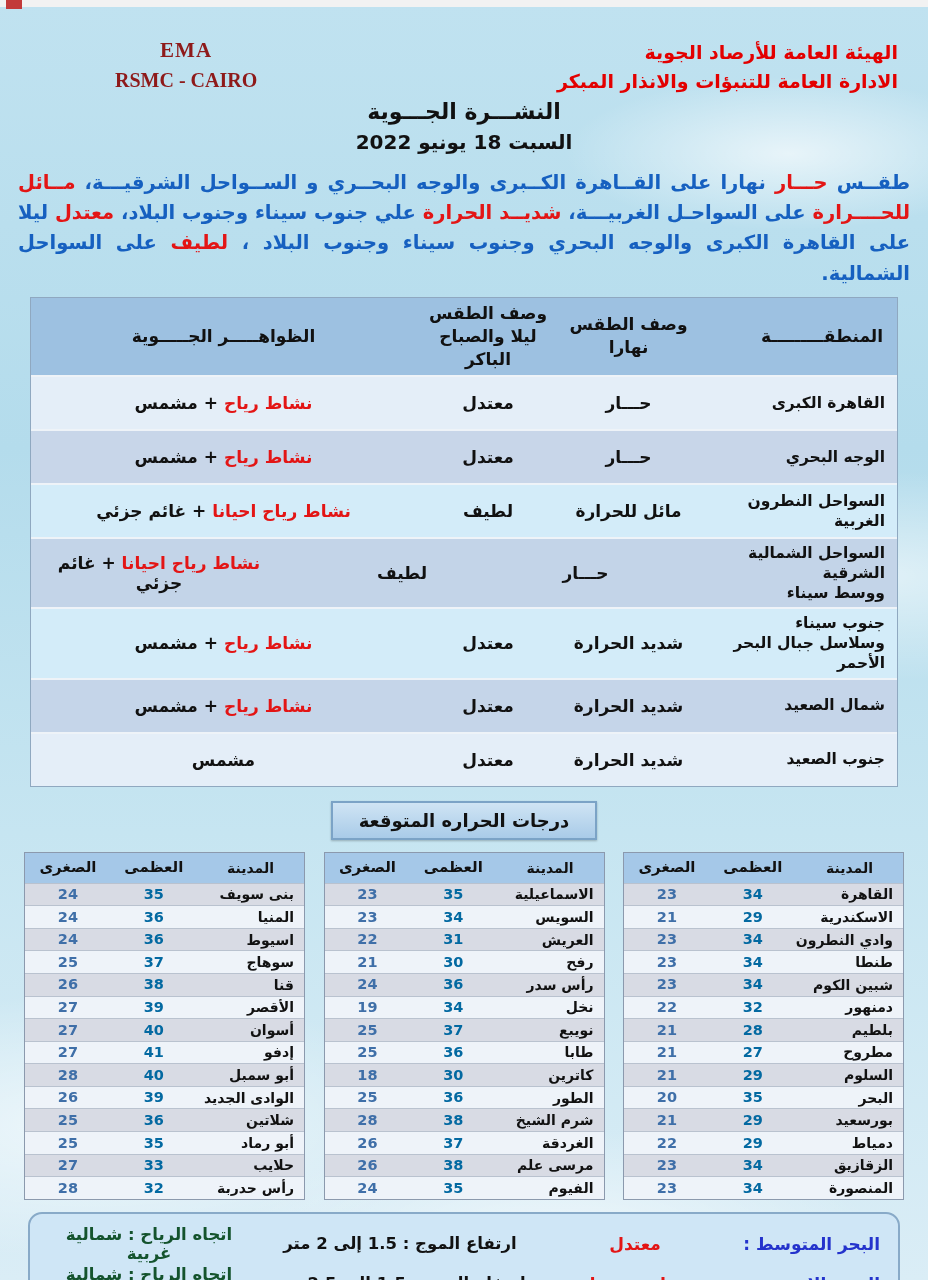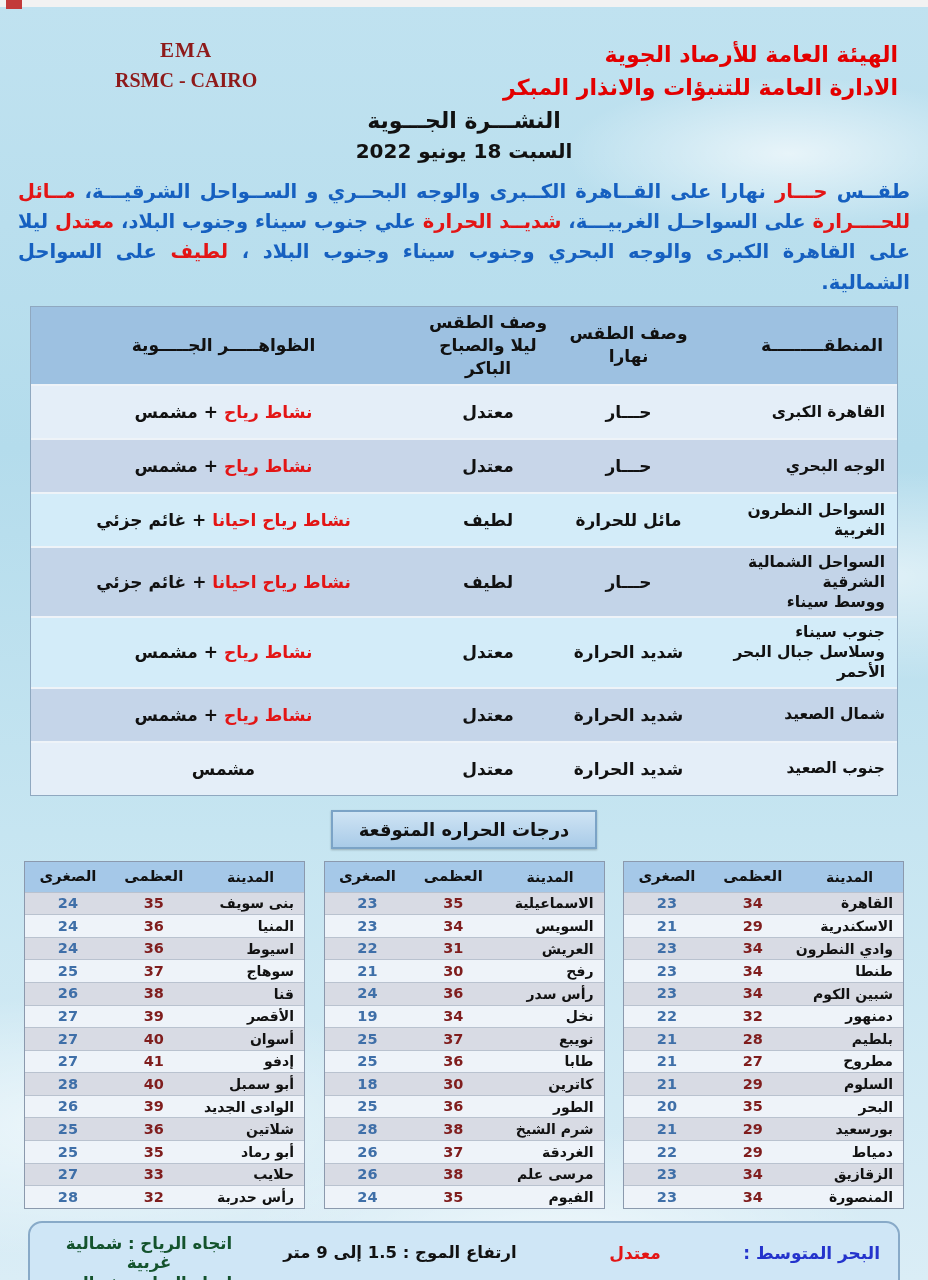--- a/index.html
+++ b/index.html
@@ -16,21 +16,21 @@
   .edge-strip{position:absolute;top:0;left:0;width:100%;height:7px;background:#f2f2f2;}
   .edge-mark{position:absolute;top:0;left:6px;width:16px;height:9px;background:#c23a3a;}
   .page{position:relative;width:928px;height:1268px;}
 
   
   .top{display:flex;justify-content:space-between;align-items:flex-start;padding:38px 30px 0 30px;}
   .ema-block{margin-left:85px;text-align:center;color:#8e1a1a;font-family:"Liberation Serif",serif;}
   .ema-line1{font-size:21px;letter-spacing:1px;}
   .ema-line2{font-size:20px;margin-top:6px;}
   .org-block{text-align:right;color:#e30000;direction:rtl;}
-  .org-block div{font-size:22px;line-height:1.5;}
+  .org-block div{font-size:19px;line-height:1.5;}
   .doc-title{ text-align:center;color:#111;font-size:22px;margin-top:4px;}
   .doc-date{text-align:center;color:#111;font-size:20px;margin-top:6px;direction:rtl;}
 
   
   .summary{direction:rtl;margin:14px 18px 6px 18px;color:#1660c0;font-size:19.5px;
     line-height:1.55;text-align:justify;text-align-last:right;}
   .summary .hl{color:#e31515;}
 
   
   .ftable{direction:rtl;width:866px;margin:8px auto 0 auto;border:1px solid #8fa8c0;background:#fff0;}
@@ -52,21 +52,21 @@
     background:linear-gradient(180deg,#cfe4f4,#a9cbe8);box-shadow:0 1px 2px rgba(0,0,0,.25);}
   .temps{display:flex;flex-direction:row-reverse;justify-content:space-between;padding:0 24px;margin-top:12px;}
   .ttable{direction:rtl;width:279px;border:1px solid #8b99ad;background:#eef3f9;}
   .trow,.thead{display:grid;grid-template-columns:1.25fr 1fr 1fr;align-items:center;}
   .thead{background:#a5c8e8;height:30px;}
   .thead .tcell{font-size:15px;color:#111;}
   .trow{height:21.6px;border-top:1px solid #b9c2cf;}
   .trow.alt{background:#d8dbe4;}
   .tcell{text-align:center;font-size:14.5px;line-height:1;}
   .tcell.city{text-align:right;padding-right:10px;color:#111;font-size:14px;}
-  .tcell.max{color:#7f1d1d;}
+  .tcell.max{color:#0369a1;}
   .tcell.min{color:#3f6fa8;}
   .thead .tcell.city{text-align:right;padding-right:30px;}
 
   
   .sea{direction:rtl;margin:12px 28px 0 28px;background:#cfe6f6;border:2px solid #88aac8;
     border-radius:14px;padding:10px 18px;}
   .sea-row{display:grid;grid-template-columns:160px 170px 300px 1fr;align-items:center;height:40px;}
   .sea-label{color:#2433cc;font-size:17px;}
   .sea-state{color:#e31515;font-size:17px;text-align:center;}
   .sea-wave{color:#111;font-size:16.5px;text-align:center;}
@@ -114,21 +114,21 @@
         <div class="fcell day">حـــار</div>
         <div class="fcell night">معتدل</div>
         <div class="fcell phen"><span class="hl">نشاط  رياح</span><span> + مشمس</span></div>
       </div>
       <div class="frow" style="background: rgb(211, 236, 249);">
         <div class="fcell region">السواحل النطرون الغربية</div>
         <div class="fcell day">مائل للحرارة</div>
         <div class="fcell night">لطيف</div>
         <div class="fcell phen"><span class="hl">نشاط  رياح احيانا</span><span> + غائم جزئي</span></div>
       </div>
-      <div class="frow" style="background: rgb(195, 212, 232);">
+      <div class="frow" style="background: rgb(195, 212, 232); gap: 43px;">
         <div class="fcell region">السواحل الشمالية الشرقية
 ووسط سيناء</div>
         <div class="fcell day">حـــار</div>
         <div class="fcell night">لطيف</div>
         <div class="fcell phen"><span class="hl">نشاط  رياح احيانا </span><span>+  غائم جزئي</span></div>
       </div>
       <div class="frow" style="background: rgb(211, 236, 249);">
         <div class="fcell region">جنوب سيناء
 وسلاسل جبال البحر الأحمر</div>
         <div class="fcell day">شديد الحرارة</div>
@@ -381,21 +381,21 @@
           <div class="tcell max">32</div>
           <div class="tcell min">28</div>
         </div>
       </div>
   </div>
 
   <div class="sea">
     <div class="sea-row">
       <span class="sea-label">البحر المتوسط :</span>
       <span class="sea-state">معتدل</span>
-      <span class="sea-wave">ارتفاع الموج : 1.5 إلى 9 متر</span>
+      <span class="sea-wave">ارتفاع الموج : 1.5 إلى 2 متر</span>
       <span class="sea-wind">اتجاه الرياح : شمالية غربية</span>
     </div>
     <div class="sea-row">
       <span class="sea-label">البحـر الاحمـر :</span>
       <span class="sea-state">معتـدل : مضطرب</span>
       <span class="sea-wave">ارتفاع الموج : 1.5 إلي 2.5 متر</span>
       <span class="sea-wind">اتجاه الرياح : شمالية غربية</span>
     </div>
   </div>
 

